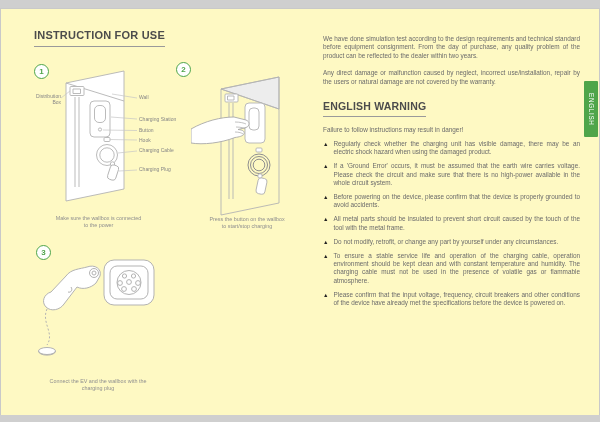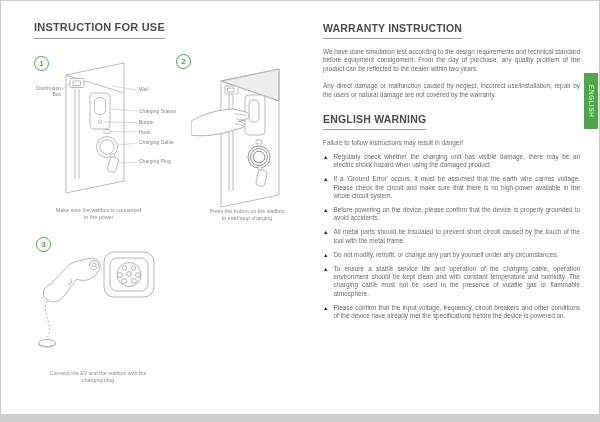--- a/index.html
+++ b/index.html
@@ -1,18 +1,18 @@
 <!DOCTYPE html>
 <html style="--green: #4fa54a;"><head>
 <meta charset="utf-8">
 <style>
   :root{ --green:#4fa54a; --line:#b3b3b3; }
   html,body{margin:0;padding:0;width:600px;height:422px;background:#cfcfcf;overflow:hidden;
             font-family:"Liberation Sans",sans-serif;}
-  .page{position:absolute;left:0;top:0;width:598px;height:413px;background:#ffffff;
+  .page{position:absolute;left:0;top:8px;width:598px;height:413px;background:#fef9c3;
         border:1px solid #c9c9c9;}
   .bottom-band{position:absolute;left:0;top:415px;width:600px;height:7px;background:#cfcfcf;}
 
   
   .h-title{position:absolute;margin:0;font-size:11px;font-weight:bold;color:#4c4c4c;
            letter-spacing:.2px;padding-bottom:5px;border-bottom:1px solid #9a9a9a;white-space:nowrap;}
   #instruction-title{left:33px;top:20px;}
 
   
   .badge{position:absolute;width:13px;height:13px;border-radius:50%;border:1.3px solid var(--green);
@@ -166,21 +166,20 @@
       <path d="M4.5,95 C4.5,100.5 21.5,100.5 21.5,95"></path>
     </g>
   </svg>
 
   <div class="cap" style="left:33px;top:369px;width:128px;">
     <span>Connect the EV and the wallbox with the</span><br>
     <span>charging plug</span>
   </div>
 
   <div class="rightcol">
-    <h2 class="h-title2">WARRANTY INSTRUCTION</h2>
 
     <p>We have done simulation test according to the design requirements and technical standard before equipment consignment. From the day of purchase, any quality problem of the product can be reflected to the dealer within two years.</p>
     <p>Any direct damage or malfunction caused by neglect, incorrect use/installation, repair by the users or natural damage are not covered by the warranty.</p>
 
     <h2 class="h-title2 sec-title">ENGLISH WARNING</h2>
 
     <p>Failure to follow instructions may result in danger!</p>
 
     <ul class="warnings">
       <li>

